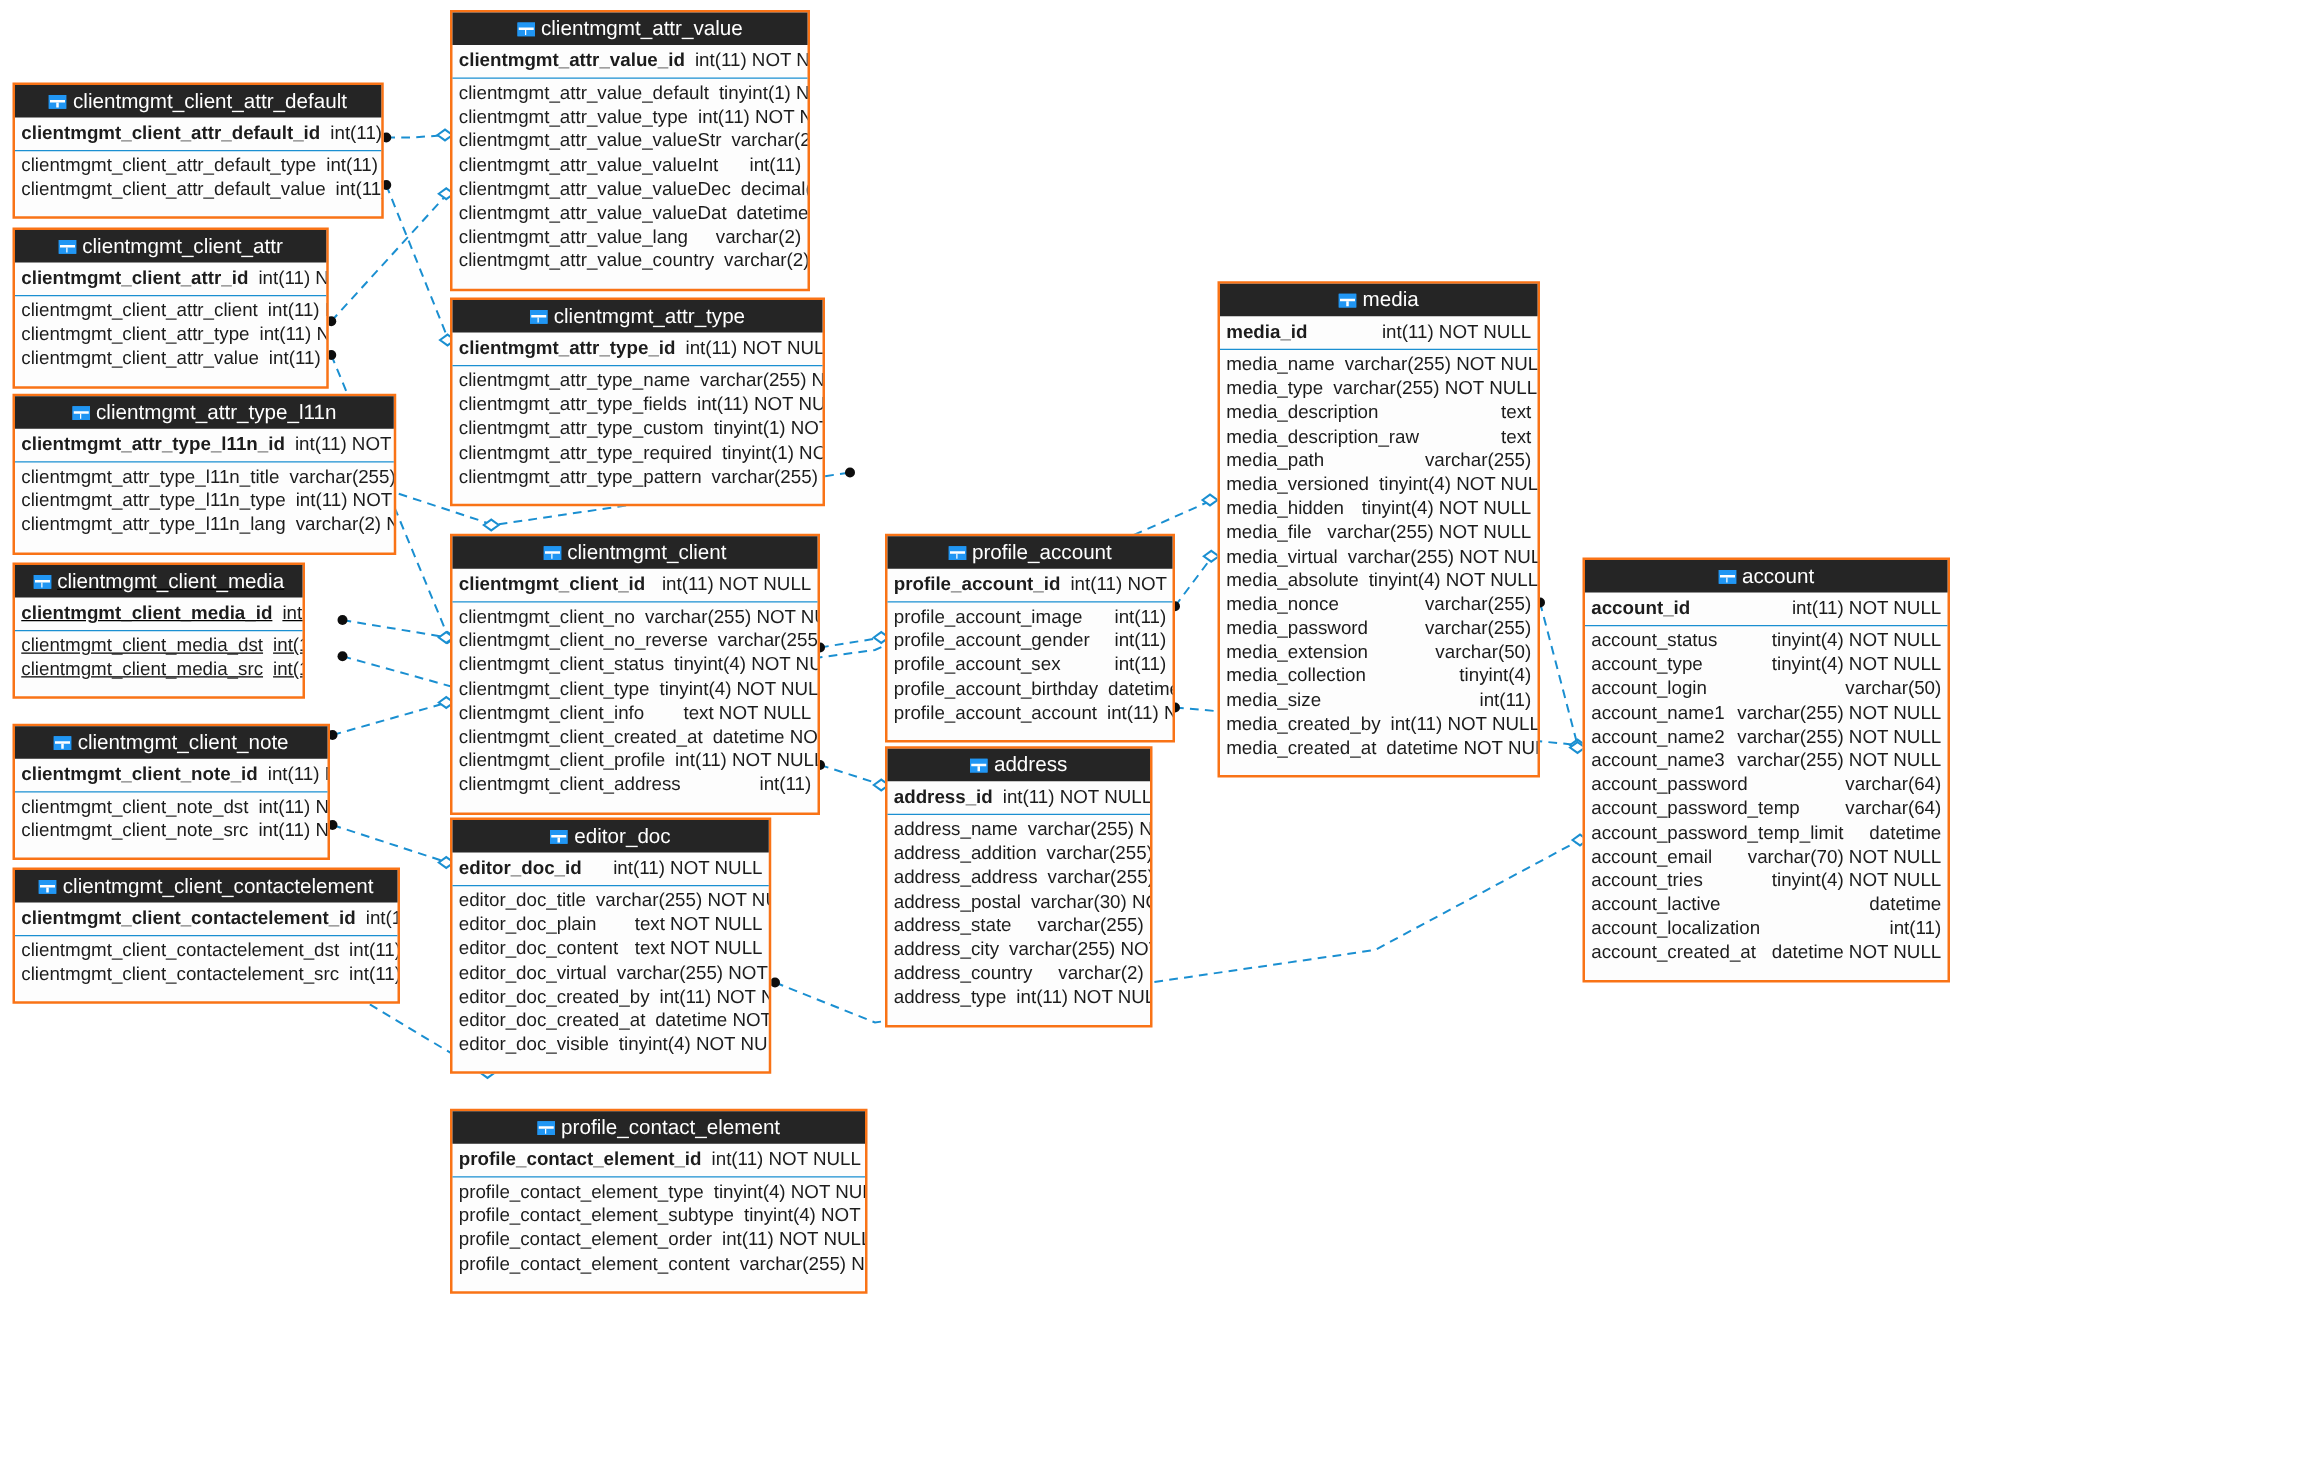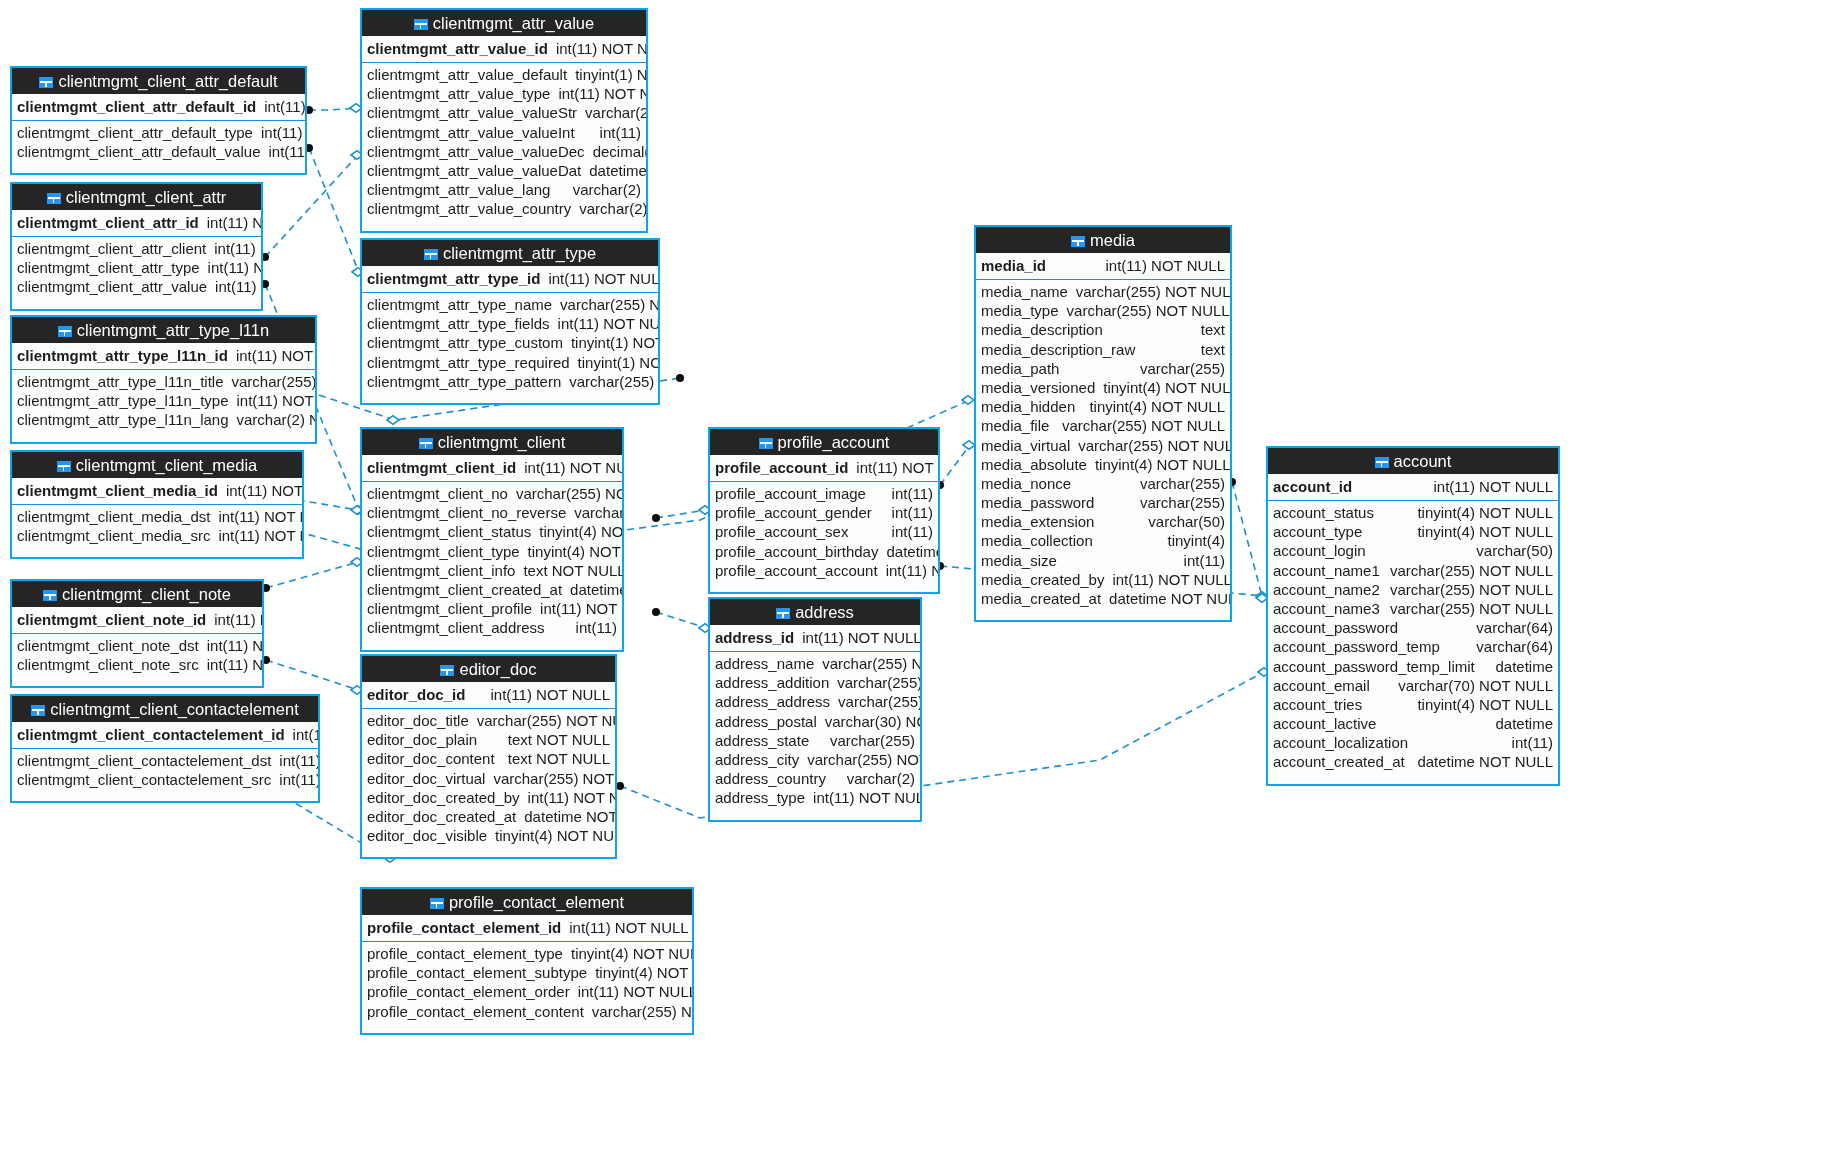--- a/index.html
+++ b/index.html
@@ -22,21 +22,21 @@
     position: absolute;
     left: 0;
     top: 0;
     width: 1842px;
     height: 1170px;
     pointer-events: none;
   }
   .entity {
     position: absolute;
     box-sizing: border-box;
-    border: 2px solid #0ea5e9;
+    border: 2px solid #f97316;
     background: #fdfdfd;
     box-shadow: 0 0 0 0 rgba(0,0,0,0);
   }
   .ent-title {
     background: #252525;
     color: #ffffff;
     font-size: 16.5px;
     line-height: 26px;
     height: 26px;
     text-align: center;
@@ -308,21 +308,21 @@
         <div class="row">
           <span class="colname">clientmgmt_attr_type_l11n_type</span>
           <span class="coltype">int(11) NOT NULL</span>
         </div>
         <div class="row">
           <span class="colname">clientmgmt_attr_type_l11n_lang</span>
           <span class="coltype">varchar(2) NOT NULL</span>
         </div>
       </div>
     </div>
-    <div class="entity" style="left: 10px; top: 450px; width: 294px;">
+    <div class="entity" style="left: 10px; top: 450px; width: 234px; text-decoration: underline;">
       <div class="ent-title"><span class="tbl-icon"></span><span>clientmgmt_client_media</span></div>
       <div class="pk-row">
         <div class="row">
           <span class="colname">clientmgmt_client_media_id</span>
           <span class="coltype">int(11) NOT NULL</span>
         </div>
       </div>
       <div class="body-rows">
         <div class="row">
           <span class="colname">clientmgmt_client_media_dst</span>
@@ -396,21 +396,21 @@
         <div class="row">
           <span class="colname">clientmgmt_attr_type_required</span>
           <span class="coltype">tinyint(1) NOT NULL</span>
         </div>
         <div class="row">
           <span class="colname">clientmgmt_attr_type_pattern</span>
           <span class="coltype">varchar(255) NOT NULL</span>
         </div>
       </div>
     </div>
-    <div class="entity" style="left: 360px; top: 427px; width: 264px;">
+    <div class="entity" style="left: 360px; top: 427px; width: 296px;">
       <div class="ent-title"><span class="tbl-icon"></span><span>clientmgmt_client</span></div>
       <div class="pk-row">
         <div class="row">
           <span class="colname">clientmgmt_client_id</span>
           <span class="coltype">int(11) NOT NULL</span>
         </div>
       </div>
       <div class="body-rows">
         <div class="row">
           <span class="colname">clientmgmt_client_no</span>

